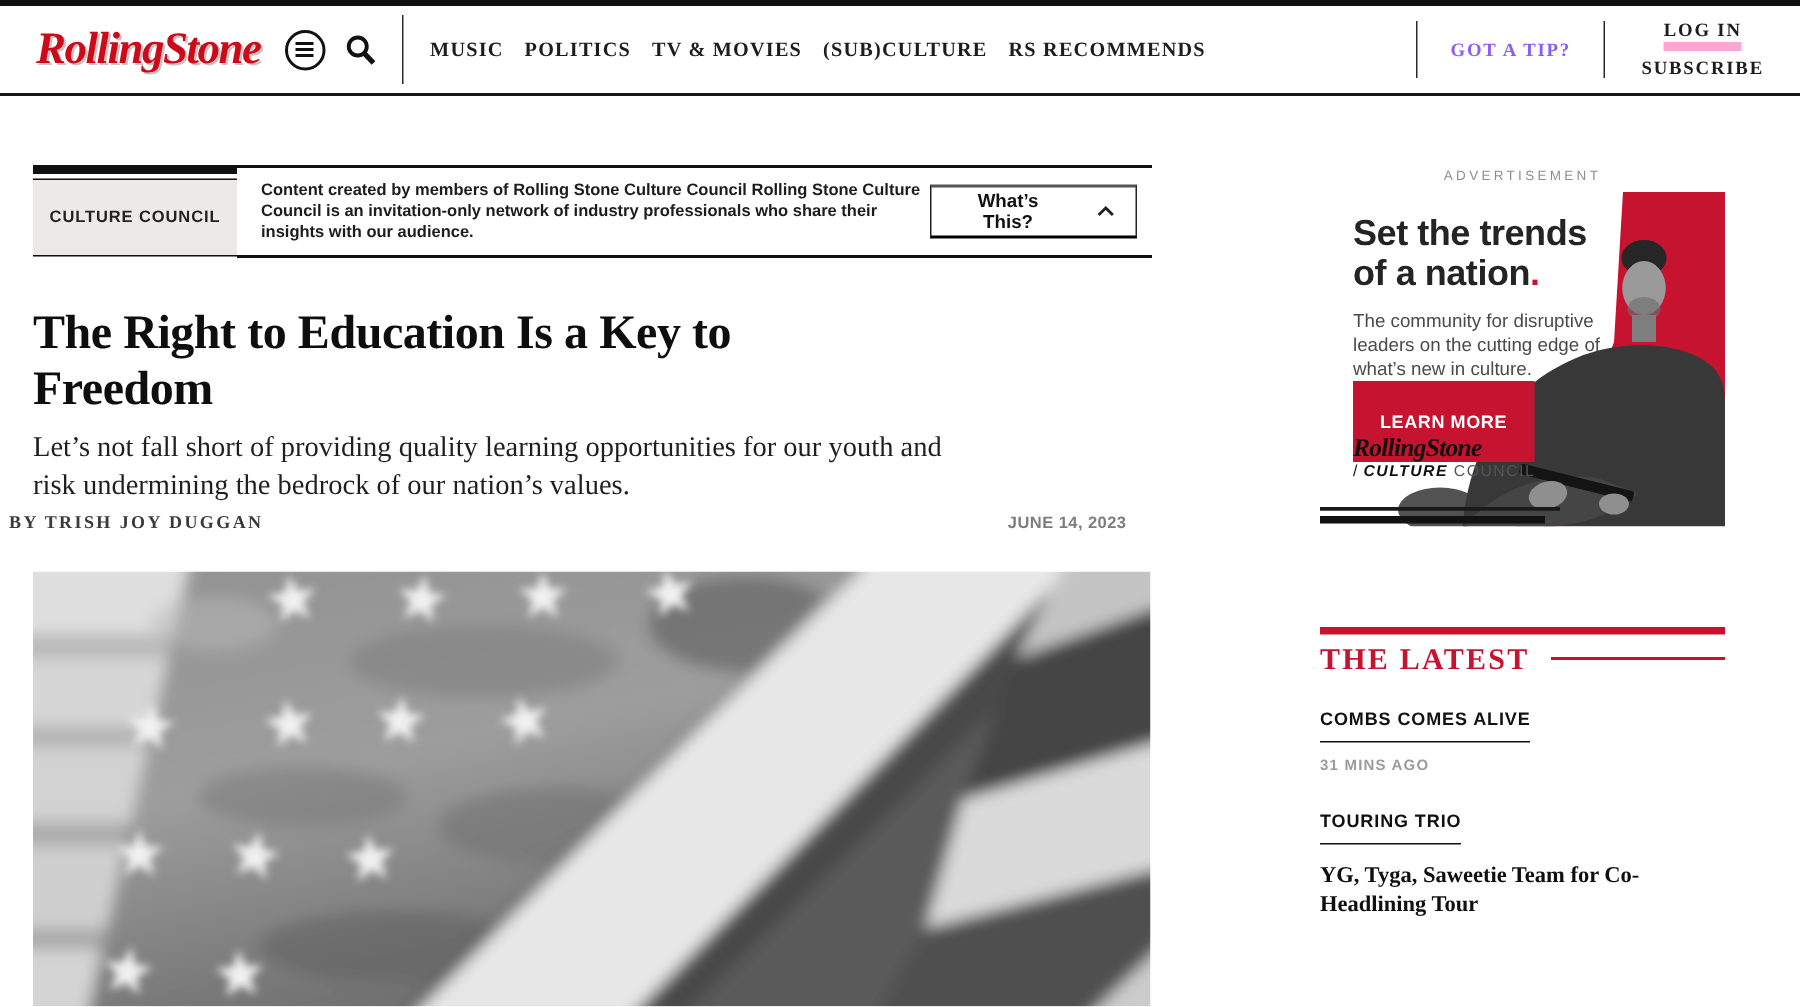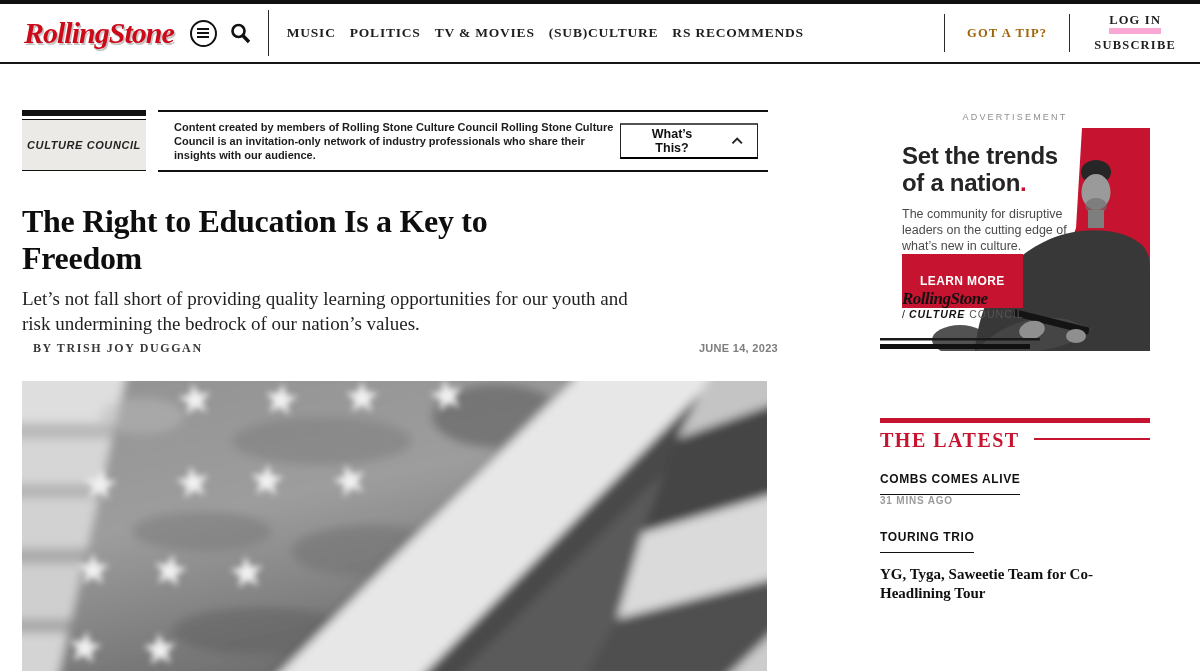--- a/index.html
+++ b/index.html
@@ -34,29 +34,29 @@
   .vdiv.tall { height:46px; margin:0 18px 0 16px; }
   .vdiv.short { height:38px; }
   .main-nav { display:flex; gap:14px; align-items:center; }
   .main-nav a {
     font-family:"Liberation Serif", serif; font-weight:600; font-size:13.5px;
     letter-spacing:.8px; color:#1d1d1d; white-space:nowrap;
   }
   .header-right { margin-left:auto; display:flex; align-items:center; }
   .tip-link {
     font-family:"Liberation Serif", serif; font-weight:600; font-size:12.5px;
-    letter-spacing:1.2px; color:#a16207; margin:0 22px; white-space:nowrap;
+    letter-spacing:1.2px; color:#8b5cf6; margin:0 22px; white-space:nowrap;
   }
   .auth { margin:0 24px; text-align:center; font-family:"Liberation Serif", serif;
     font-weight:600; font-size:12.5px; letter-spacing:1.2px; color:#1d1d1d; }
   .auth .login { display:inline-block; border-bottom:6px solid #f9a8d4; padding-bottom:0; margin-bottom:4px; }
   .auth .subscribe { display:block; }
 
   
-  .council-badge { position:absolute; left:22px; top:110px; width:124px;font-style:italic; }
+  .council-badge { position:absolute; left:22px; top:110px; width:136px; }
   .badge-topbar { height:6px; background:#111; }
   .badge-body {
     margin-top:3px; border-top:1px solid #111; border-bottom:1px solid #111;
     background:#eceae7; height:52px; display:flex; align-items:center; justify-content:center;
     font-weight:700; font-size:11px; letter-spacing:.6px; color:#222; cursor:pointer;
   }
   .disclosure {
     position:absolute; left:158px; top:110px; width:610px; height:62px;
     border-top:2px solid #111; border-bottom:2px solid #111;
     display:flex; align-items:center; background:#fff;
@@ -72,21 +72,21 @@
   .article-title {
     position:absolute; left:22px; top:203px; width:640px;
     font-family:"Liberation Serif", serif; font-weight:700; font-size:32px; line-height:37px;
     letter-spacing:-.3px; color:#0e0e0e;
   }
   .article-dek {
     position:absolute; left:22px; top:286px; width:650px;
     font-family:"Liberation Serif", serif; font-size:19px; line-height:25px; color:#1f1f1f;
   }
   .byline-row {
-    position:absolute; left:33px; top:341px; width:745px;
+    position:absolute; left:6px; top:341px; width:745px;
     display:flex; justify-content:space-between; align-items:baseline;
   }
   .byline {
     font-family:"Liberation Serif", serif; font-weight:600; font-size:12px;
     letter-spacing:1.6px; color:#3a3a3a;
   }
   .pub-date { font-weight:700; font-size:11px; letter-spacing:.3px; color:#7d7d7d; }
   .hero-wrap { position:absolute; left:22px; top:381px; width:745px; height:290px; overflow:hidden; }
   .hero-wrap svg { display:block; width:745px; height:290px; }
 
@@ -131,21 +131,21 @@
   .kicker {
     display:inline-block; font-weight:700; font-size:12px; letter-spacing:.6px; color:#111;
     border-bottom:1.5px solid #111; padding-bottom:8px; cursor:pointer;
   }
   .k1 { margin-top:20px; }
   .k2 { margin-top:24px; }
   .latest-headline {
     margin-top:12px; font-family:"Liberation Serif", serif; font-weight:700;
     font-size:15px; line-height:18.5px; color:#0f0f0f; cursor:pointer;
   }
-  .timestamp { font-weight:700; font-size:10px; letter-spacing:.8px; color:#9b9b9b; }
+  .timestamp { margin-top:10px; font-weight:700; font-size:10px; letter-spacing:.8px; color:#9b9b9b; }
 
   :root { --accent:#c6132f; }
 </style>
 </head>
 <body>
 
 <div id="page">
 
   <div class="topbar"></div>
   <header class="site-header">

